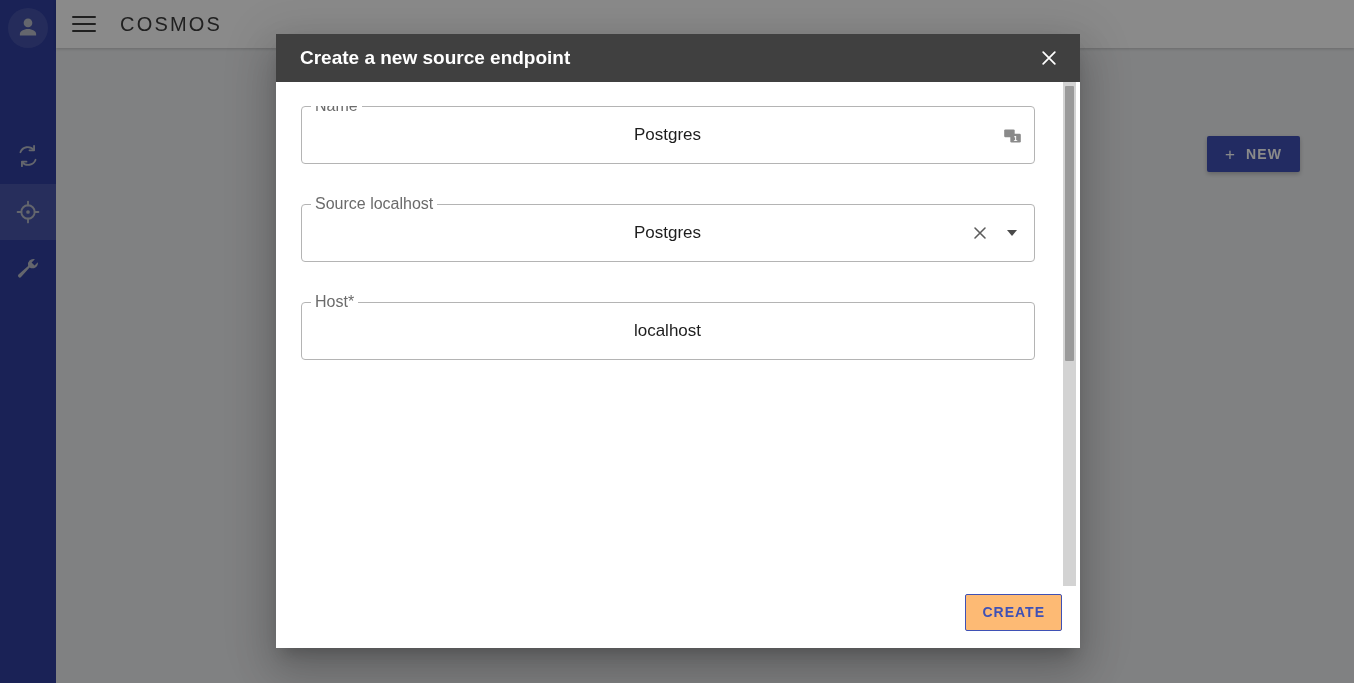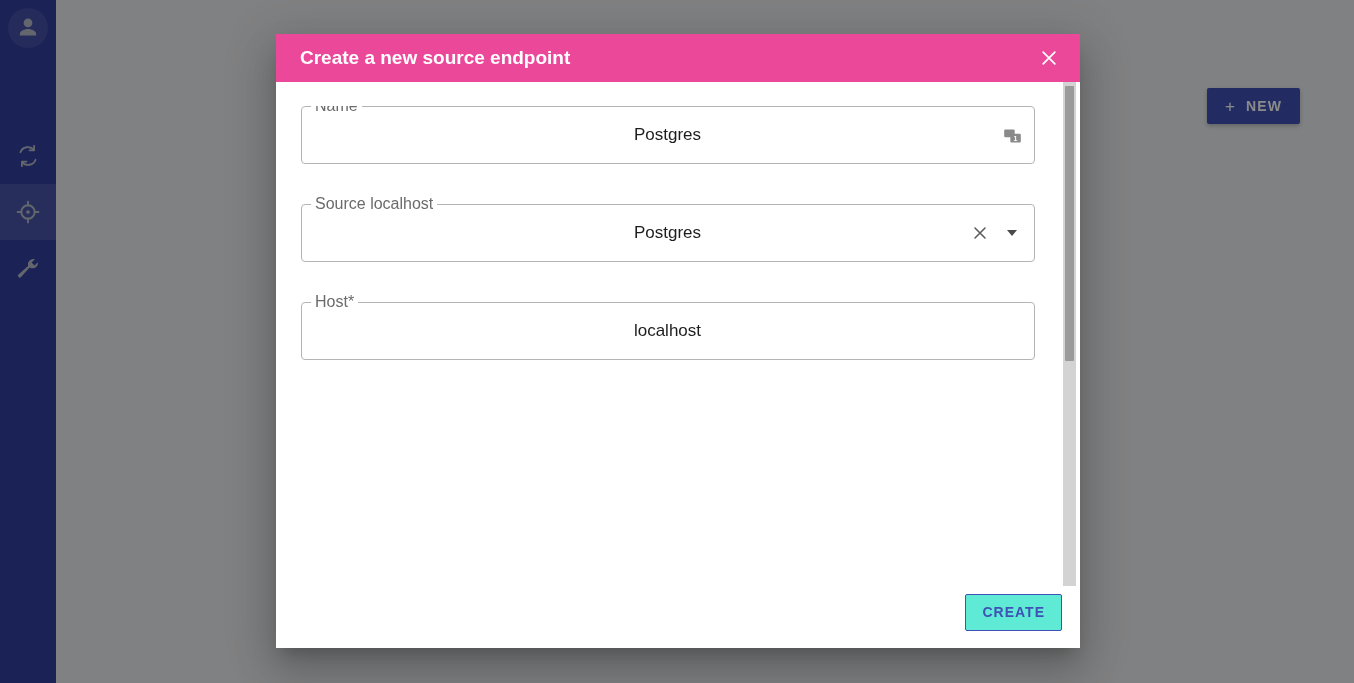--- a/index.html
+++ b/index.html
@@ -137,21 +137,21 @@
     flex-direction: column;
     box-shadow: 0 11px 15px -7px rgba(0,0,0,.2),
                 0 24px 38px 3px rgba(0,0,0,.14),
                 0 9px 46px 8px rgba(0,0,0,.12);
     overflow: hidden;
   }
 
   #dialog-header {
     height: 48px;
     flex: 0 0 48px;
-    background: #ec4899;
+    background: #404040;
     color: #ffffff;
     display: flex;
     align-items: center;
     justify-content: space-between;
     padding: 0 16px 0 24px;
   }
   #dialog-title {
     font-size: 19px;
     font-weight: 700;
   }
@@ -263,21 +263,21 @@
   #dialog-footer {
     flex: 0 0 62px;
     height: 62px;
     background: #ffffff;
     display: flex;
     align-items: center;
     justify-content: flex-end;
     padding: 0 18px 10px 0;
   }
   #create-button {
-    background: #5eead4;
+    background: #fdba74;
     border: 1px solid #3f51b5;
     color: #3f51b5;
     font-size: 14px;
     font-weight: 700;
     letter-spacing: 1px;
     height: 37px;
     padding: 0 16px;
     cursor: pointer;
     border-radius: 2px;
     font-family: "Liberation Sans", sans-serif;
@@ -320,20 +320,28 @@
 
     <div class="rail-item filled">
       <svg viewBox="0 0 24 24">
         <path d="M21.1 6.6l-3.1 3.1-2.7-2.7 3.1-3.1a5 5 0 0 0-6.3 6.2L3.2 18a1.7 1.7 0 0 0 2.4 2.4l7.9-8.9a5 5 0 0 0 7.6-4.9z"></path>
       </svg>
     </div>
   </div>
 
   <div id="main-col">
 
+    <div id="topbar">
+      <div id="hamburger">
+        <span></span>
+        <span></span>
+        <span></span>
+      </div>
+      <div id="app-title">COSMOS</div>
+    </div>
 
     <div id="content-area">
       <button id="new-button">
         <span class="plus">+</span>
         <span>NEW</span>
       </button>
     </div>
 
   </div>
 </div>

